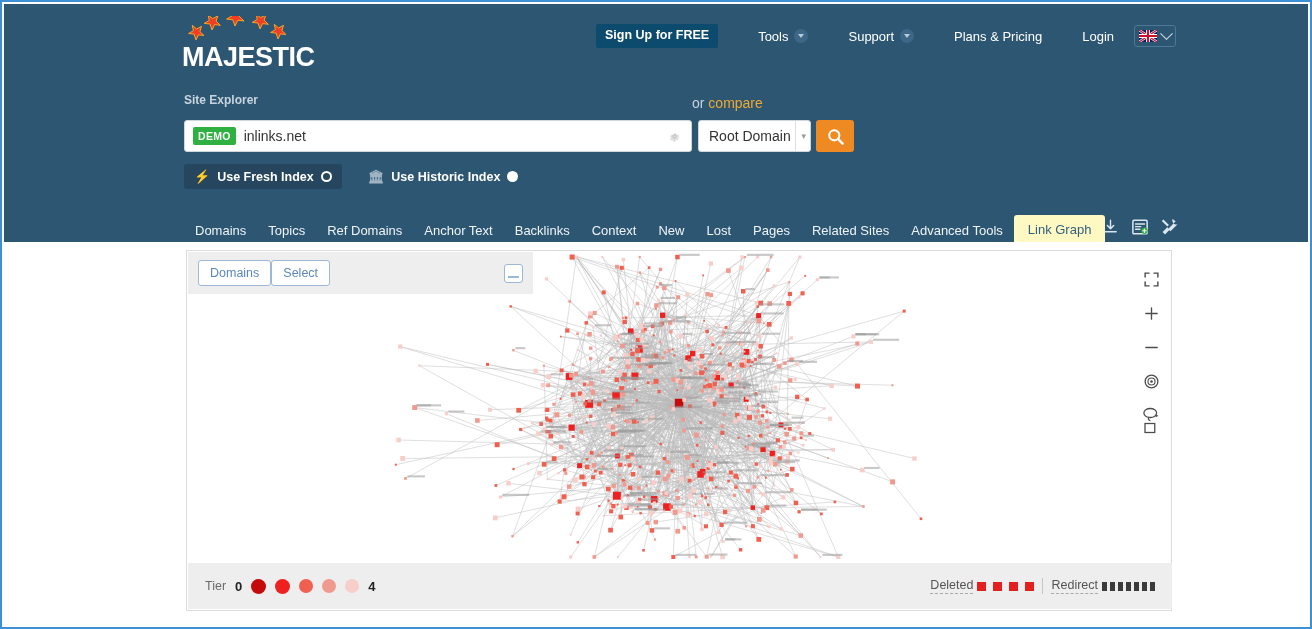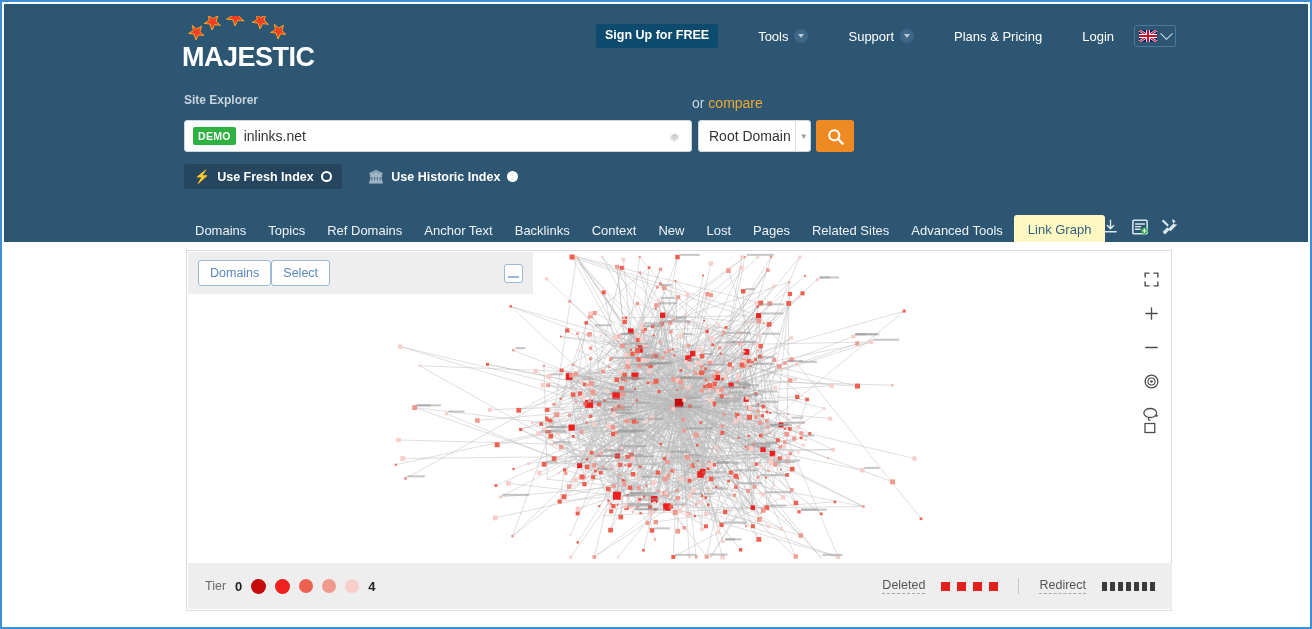--- a/index.html
+++ b/index.html
@@ -205,21 +205,21 @@
   .tier-label { font-size: 12.5px; color: #6b6b6b; }
   .tier-num { font-size: 13px; font-weight: bold; color: #222; }
   .tier-dot { border-radius: 50%; display: inline-block; }
   .stats {
     position: absolute; left: 0; right: 0; text-align: center;
     font-size: 13px; color: #555;
   }
   .stats b { color: #222; }
   .right-legend {
     margin-left: auto; margin-right: 17px;
-    display: flex; align-items: center; gap: 16px; z-index: 2;
+    display: flex; align-items: center; gap: 4px; z-index: 2;
   }
   .dashed-lbl {
     font-size: 12.5px; color: #555;
     border-bottom: 1px dashed #aaa; padding-bottom: 1px; cursor: pointer;
   }
   .sq { width: 9px; height: 9px; display: inline-block; }
   .sq-red { background: #e32020; }
   .sq-dark { background: #3b3b3b; width: 5px; height: 9px; }
   .vsep { width: 1px; height: 16px; background: #c6c6c6; margin: 0 4px; }
   .sq-row { display: flex; gap: 7px; align-items: center; }

